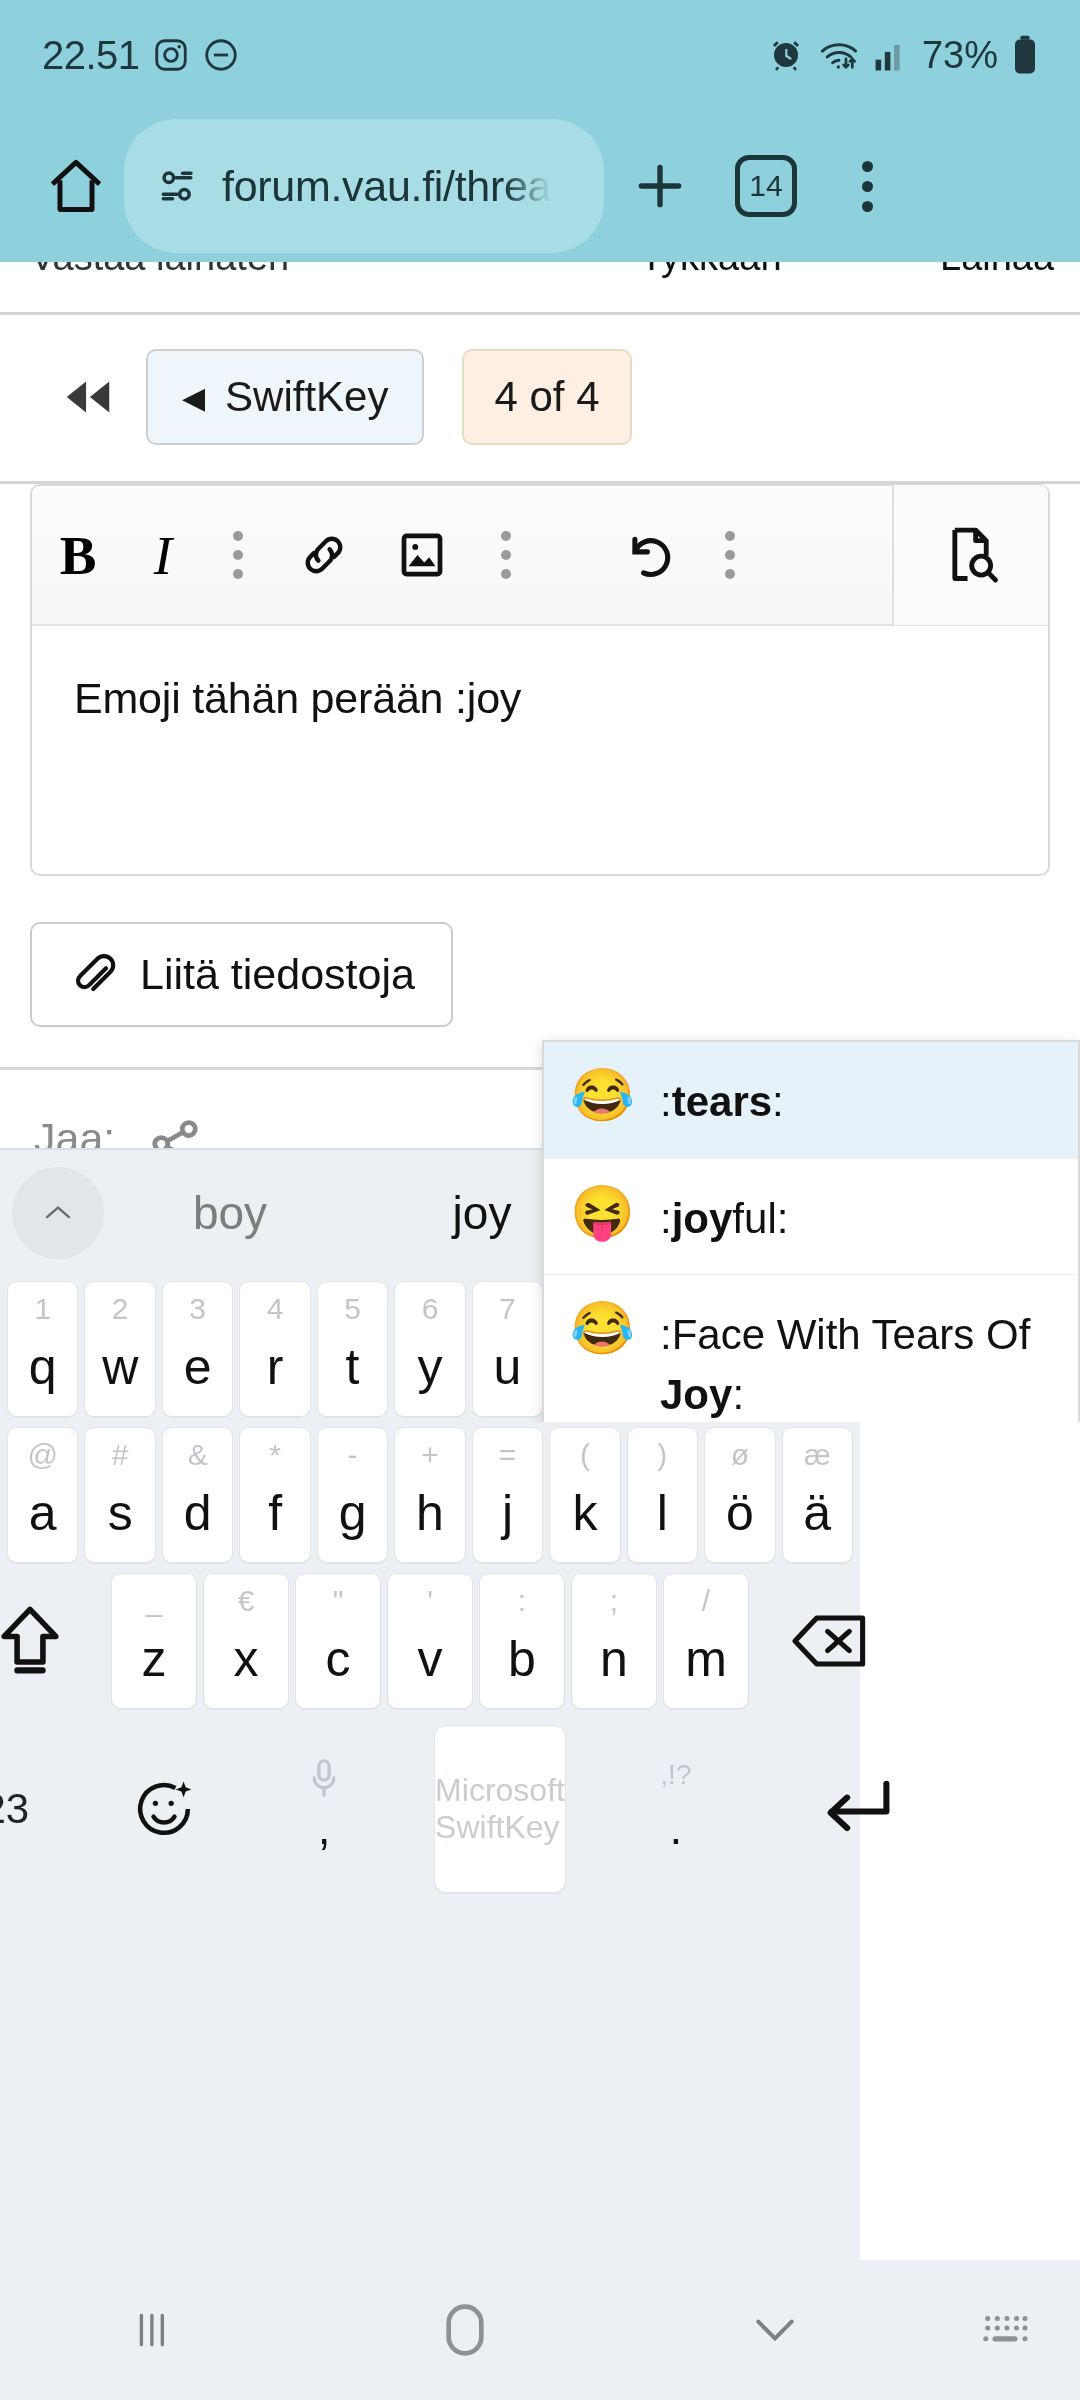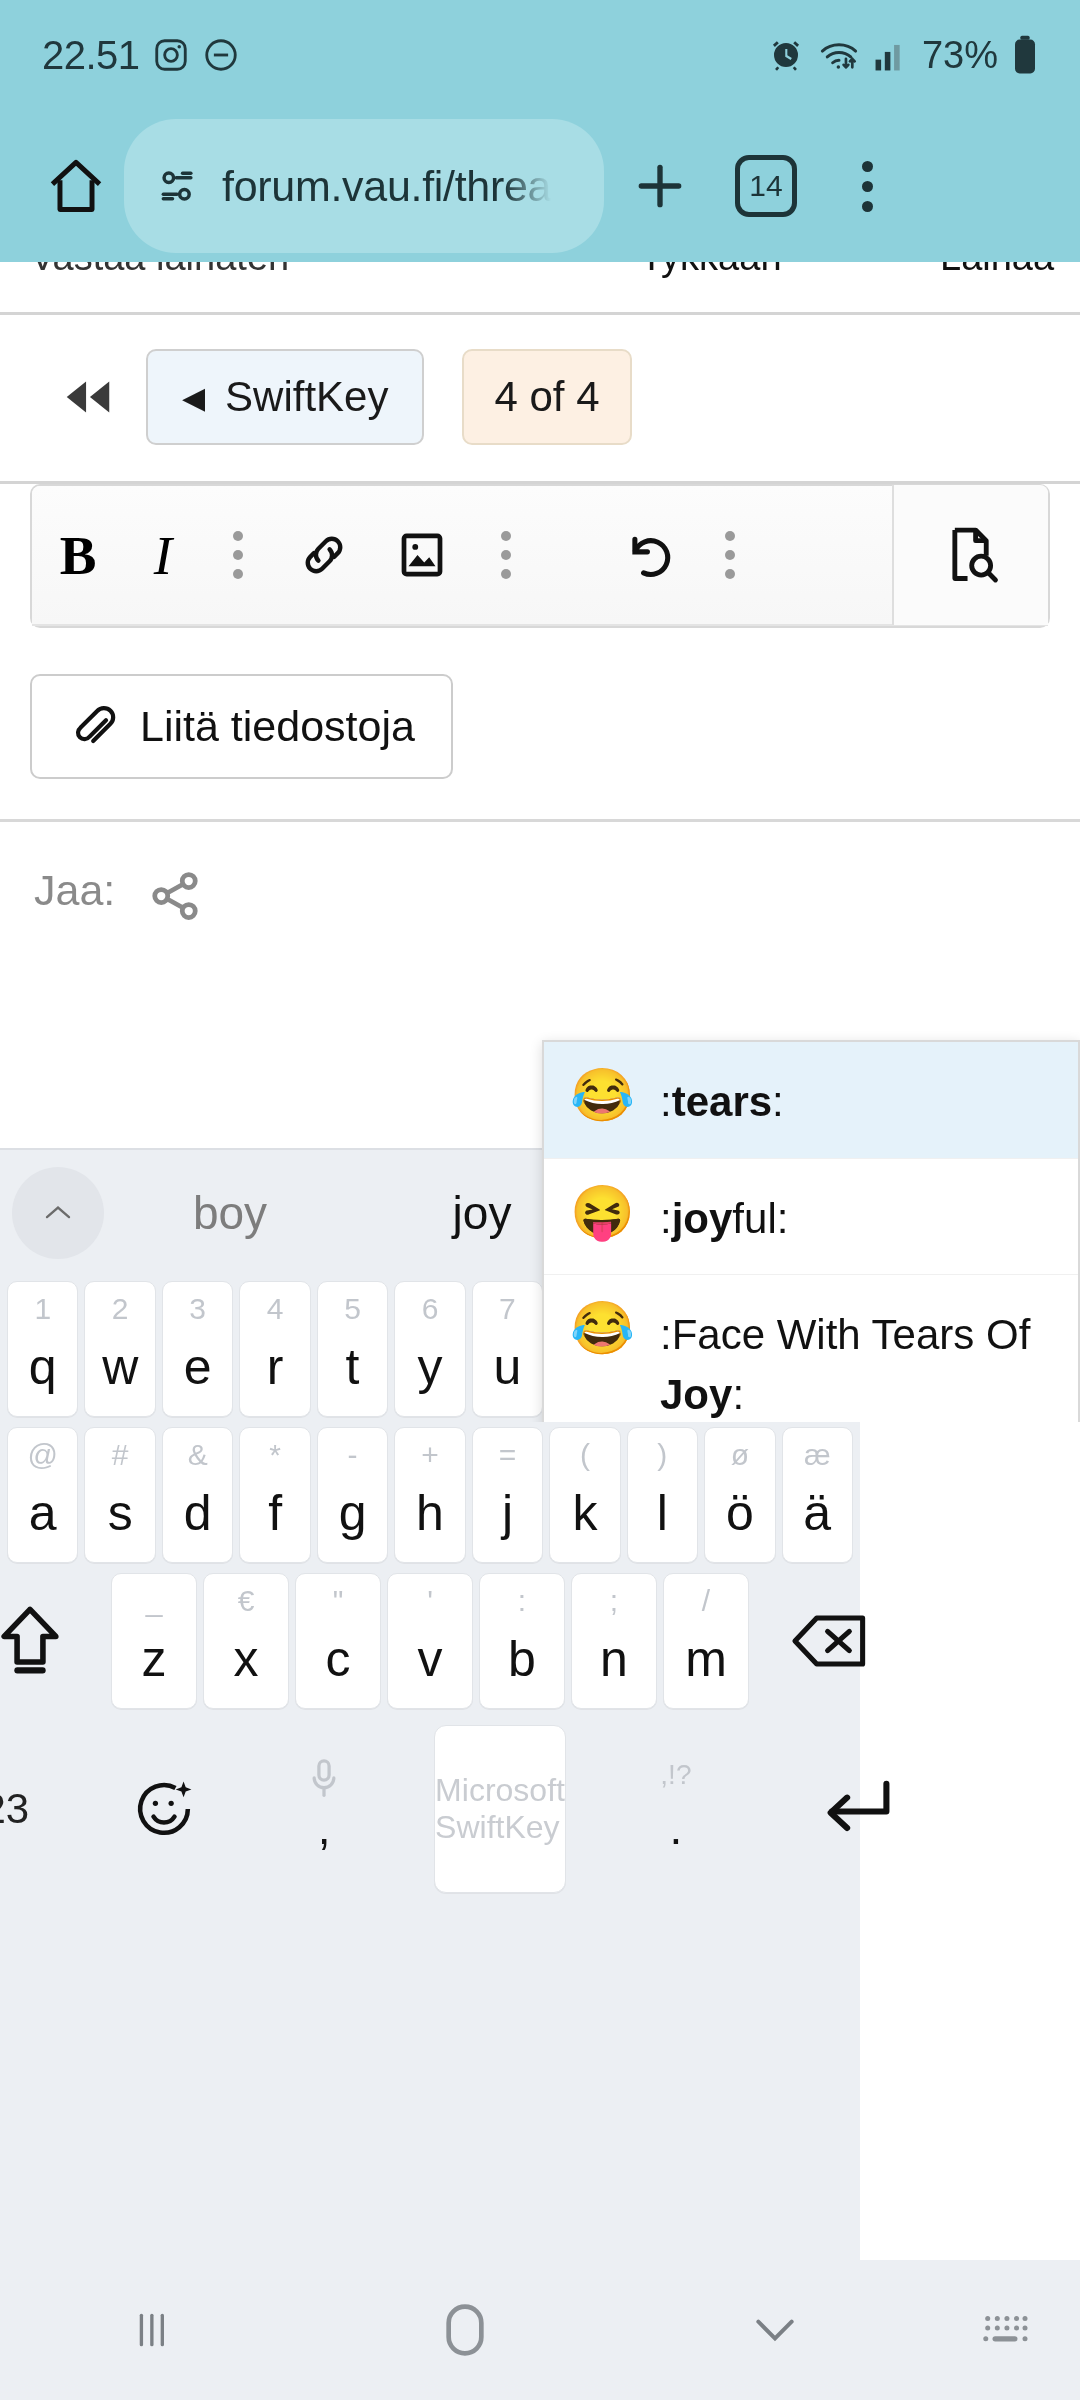--- a/index.html
+++ b/index.html
@@ -425,20 +425,21 @@
           <svg width="56" height="60" viewBox="0 0 24 26" fill="none" stroke="#111" stroke-width="2.1" stroke-linejoin="round">
             <path d="M5 2.2h9l4.6 4.6v6.5"></path>
               <path d="M5 2.2v21h5.5"></path>
               <path d="M14 2.2v4.6h4.6"></path>
             <circle cx="16.4" cy="17.6" r="4.1"></circle>
               <line x1="19.4" y1="20.6" x2="22.6" y2="23.8" stroke-linecap="round"></line>
           </svg>
         </div>
       </div>
 
+      <div class="etext">Emoji tähän perään :joy</div>
     </div>
   </div>
 
   <div class="attachrow">
     <div class="attachbtn">
       <span class="ic">
         <svg width="48" height="48" viewBox="0 0 24 24" fill="none" stroke="#111" stroke-width="2.1" stroke-linecap="round">
           <path d="M19 8.6l-8.3 8.3a3.2 3.2 0 11-4.5-4.5l8.4-8.4a4.6 4.6 0 116.5 6.5l-8.5 8.5"></path>
         </svg>
       </span>

